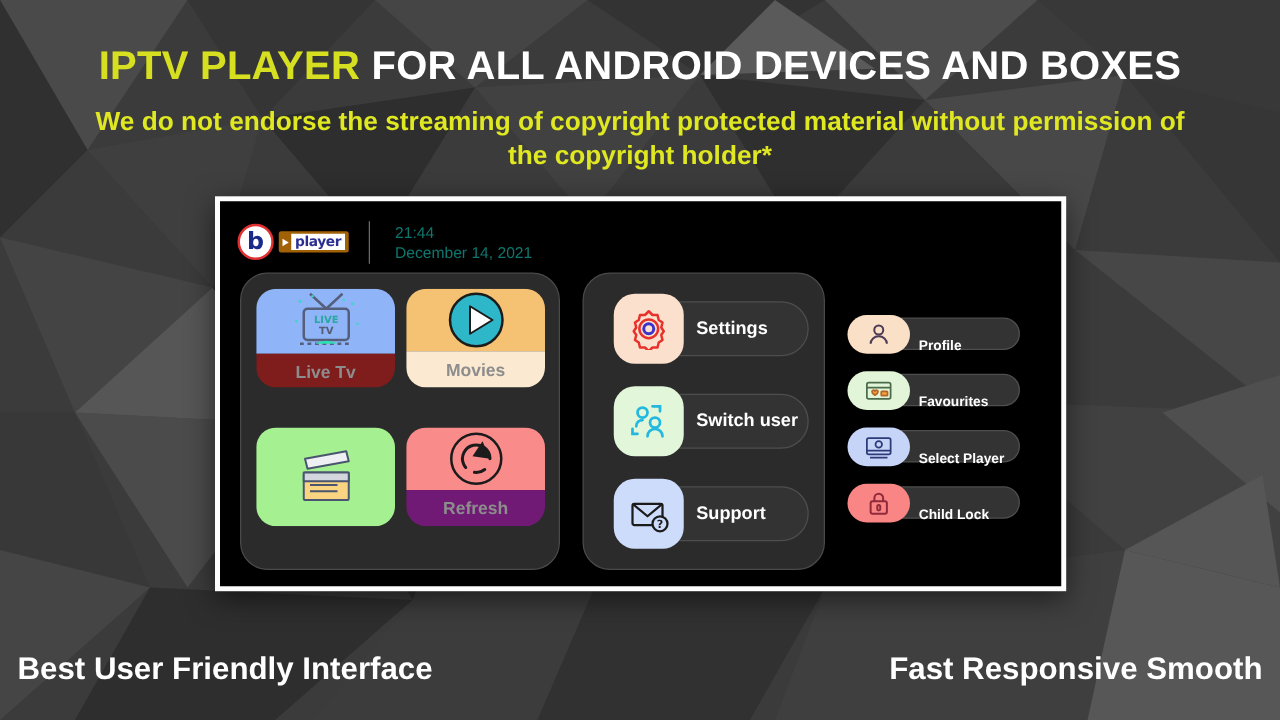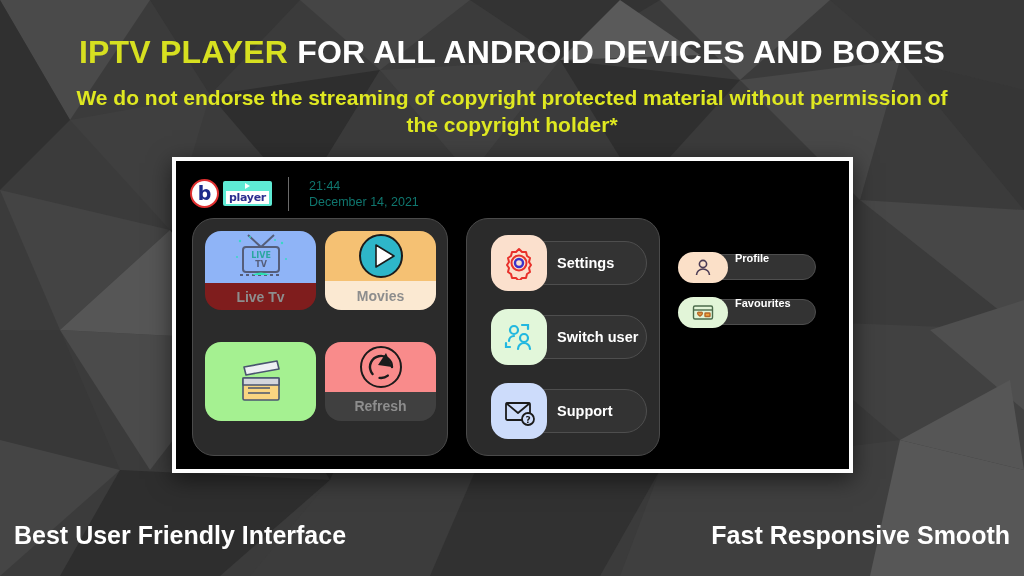--- a/index.html
+++ b/index.html
@@ -46,22 +46,22 @@
   .logo-wrap { display:flex; align-items:center; gap:4px; }
   .logo-b {
     width:29px; height:29px; border-radius:50%;
     background:#ffffff; border:2.5px solid #e03030;
     display:flex; align-items:center; justify-content:center;
     position:relative;
   }
   .logo-b span { color:#1b2a8a; font-size:19px; font-weight:bold; line-height:1;
     font-family:"DejaVu Sans", sans-serif; }
   .logo-play {
-    background:#5eead4; border-radius:2px; padding:2px 3px;
-    display:flex; align-items:center; gap:2px;flex-direction:column;
+    background:#a16207; border-radius:2px; padding:2px 3px;
+    display:flex; align-items:center; gap:2px;
   }
   .logo-tri {
     width:0;height:0;border-left:5px solid #fff;
     border-top:3.5px solid transparent;border-bottom:3.5px solid transparent;
   }
   .logo-word {
     background:#ffffff; color:#2b2f8f; font-size:11px; font-weight:bold;
     padding:0 3px; letter-spacing:-.3px; line-height:13px;
     font-family:"DejaVu Sans", sans-serif;
   }
@@ -98,21 +98,21 @@
     position:relative; z-index:2; width:56px; height:56px; border-radius:17px;
     display:flex; align-items:center; justify-content:center; flex:none;
   }
   .mid-text {
     position:relative; z-index:2; color:#ffffff; font-size:14.5px; font-weight:bold;
     margin-left:10px;
   }
 
   
   #right-col { display:flex; flex-direction:column; gap:14px; padding-top:34px; }
-  .rt-row { display:flex; align-items:flex-start; position:relative; height:31px; }
+  .rt-row { display:flex; align-items:flex-end; position:relative; height:31px; }
   .rt-pill {
     position:absolute; left:22px; width:116px; top:2px; height:26px;
     background:#333333; border:1px solid #4e4e4e; border-radius:13px;
   }
   .rt-ic {
     position:relative; z-index:2; width:50px; height:31px; border-radius:16px;
     display:flex; align-items:center; justify-content:center; flex:none;
   }
   .rt-text {
     position:relative; z-index:2; color:#ffffff; font-size:11px; font-weight:bold;
@@ -243,21 +243,21 @@
       </div>
 
       <div class="tile">
         <div class="tile-icon" style="background:#f98b8b">
           <svg width="50" height="50" viewBox="0 0 50 50">
             <circle cx="25" cy="25" r="20" fill="none" stroke="#1b1b1b" stroke-width="2"></circle>
             <path d="M36 25 a11 11 0 1 0 -4.2 8.6" fill="none" stroke="#1b1b1b" stroke-width="2.4" stroke-linecap="round" stroke-dasharray="42 8"></path>
             <path d="M30 11 L36 25 L22 23 Z" fill="#1b1b1b"></path>
           </svg>
         </div>
-        <div class="tile-label" style="background:#404040">Refresh</div>
+        <div class="tile-label" style="background:#701a75">Refresh</div>
       </div>
     </div>
 
     <div id="mid-panel">
 
       <div class="mid-row">
         <div class="mid-pill"></div>
         <div class="mid-ic" style="background:#fbe0cd">
           <svg width="34" height="34" viewBox="0 0 34 34">
             <g fill="none" stroke="#e8312b" stroke-width="2" stroke-linejoin="round">
@@ -328,17 +328,44 @@
               <path d="M2.5 8 h19"></path>
               <rect x="14" y="11" width="5" height="3.5" rx="0.6" fill="#f2a23c" stroke="#b5672a"></rect>
               <path d="M9 11 c0 -1.2 -2.4 -1.2 -2.4 .3 c0 1.4 2.4 2.8 2.4 2.8
                        c0 0 2.4 -1.4 2.4 -2.8 c0 -1.5 -2.4 -1.5 -2.4 -.3 z" fill="#f2a23c" stroke="#b5672a"></path>
             </g>
           </svg>
         </div>
         <div class="rt-text">Favourites</div>
       </div>
 
-
+      <div class="rt-row">
+        <div class="rt-pill"></div>
+        <div class="rt-ic" style="background:#c6d4f8">
+          <svg width="24" height="22" viewBox="0 0 24 22">
+            <g fill="none" stroke="#2c3a78" stroke-width="1.4" stroke-linejoin="round">
+              <rect x="2.5" y="3.5" width="19" height="13" rx="1.5"></rect>
+              <path d="M2.5 13.5 h19"></path>
+              <circle cx="12" cy="8.5" r="2.6"></circle>
+              <path d="M5 19 h14"></path>
+            </g>
+          </svg>
+        </div>
+        <div class="rt-text">Select Player</div>
+      </div>
+
+      <div class="rt-row">
+        <div class="rt-pill"></div>
+        <div class="rt-ic" style="background:#fa8585">
+          <svg width="22" height="22" viewBox="0 0 22 22">
+            <g fill="none" stroke="#8f2b3a" stroke-width="1.6" stroke-linejoin="round">
+              <rect x="4.5" y="9" width="13" height="10" rx="1.6"></rect>
+              <path d="M7.5 9 V6.5 a3.5 3.5 0 0 1 7 0 V9"></path>
+              <rect x="9.8" y="12" width="2.4" height="4.4" rx="1.2"></rect>
+            </g>
+          </svg>
+        </div>
+        <div class="rt-text">Child Lock</div>
+      </div>
     </div>
 
   </div>
 </div>
 
 </body></html>

